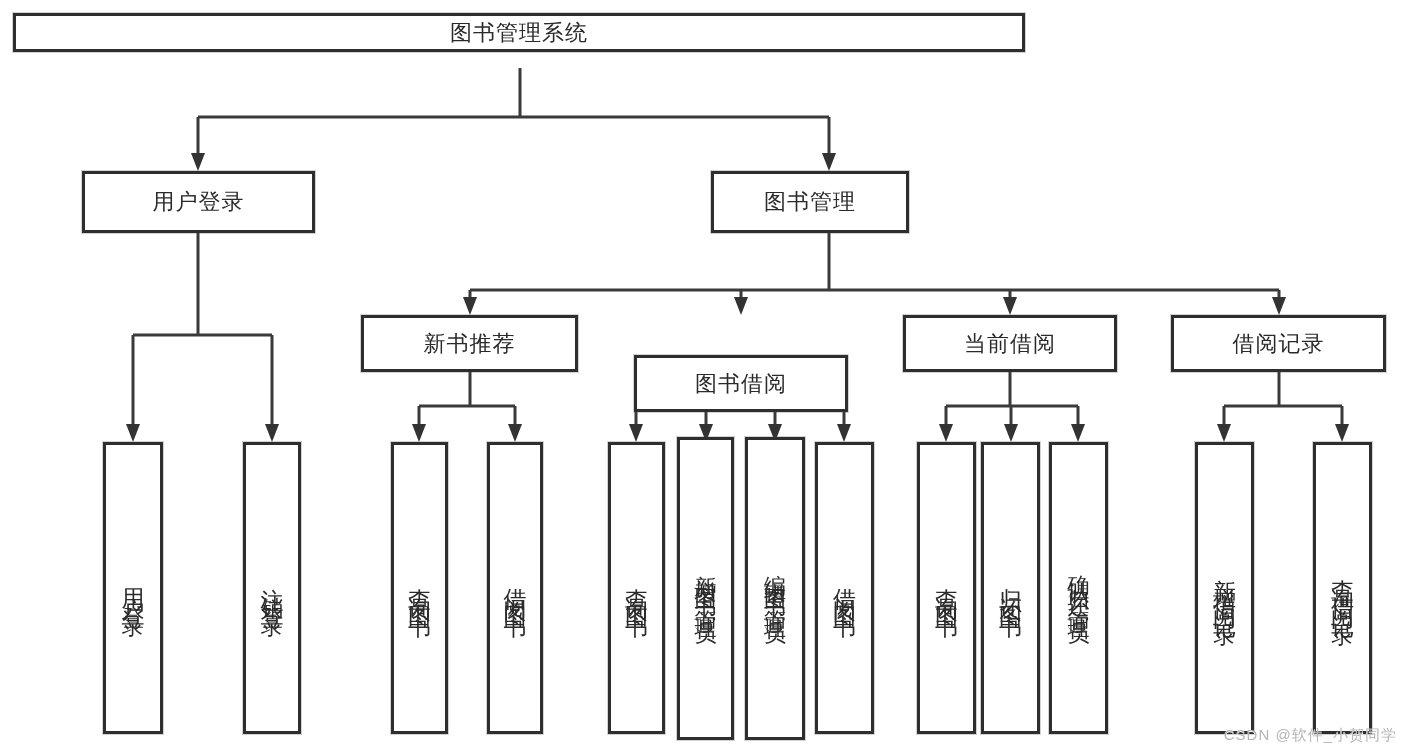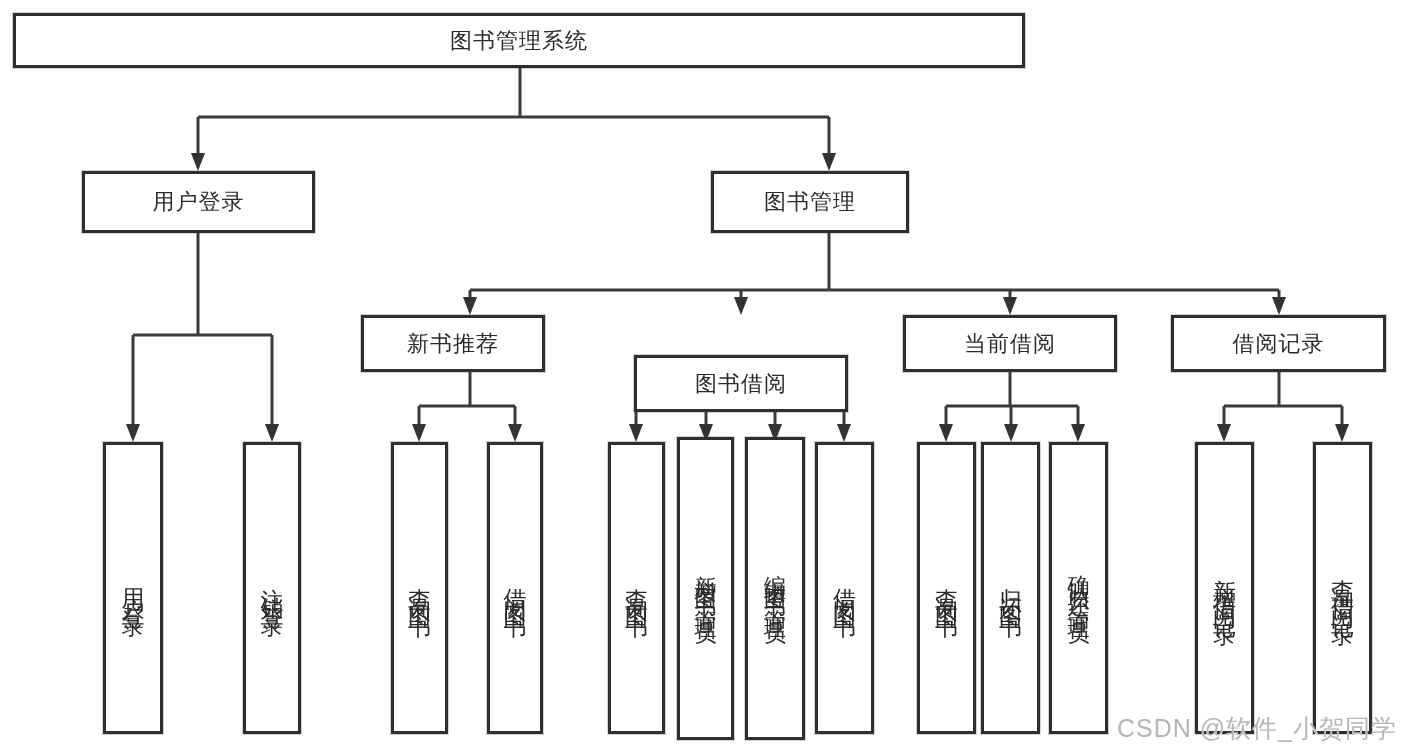--- a/index.html
+++ b/index.html
@@ -46,21 +46,21 @@
   .vtext.tight{
     letter-spacing:7px;
     font-size:22px;
   }
   #connectors{position:absolute;left:0;top:0;z-index:0;}
   .box,.vbox{z-index:1;}
   #watermark{
     position:absolute;
     right:8px;
     bottom:2px;
-    font-size:25px;
+    font-size:15px;
     color:#b5b5b5;
     letter-spacing:1px;
     z-index:3;
     text-shadow:0 1px 0 #ffffff;
   }
 </style>
 </head>
 <body>
 
 <div id="stage">
@@ -124,32 +124,32 @@
       <polygon points="768,424 782,424 775,442"></polygon>
       <polygon points="837,424 851,424 844,442"></polygon>
       <polygon points="939,424 953,424 946,442"></polygon>
       <polygon points="1004,424 1018,424 1011,442"></polygon>
       <polygon points="1071,424 1085,424 1078,442"></polygon>
       <polygon points="1217,424 1231,424 1224,442"></polygon>
       <polygon points="1335,424 1349,424 1342,442"></polygon>
     </g>
   </svg>
 
-  <div class="box" style="left:13px;top:13px;width:1012px;height:55px;">
+  <div class="box" style="left:13px;top:13px;width:1012px;height:39px;">
     <span>图书管理系统</span>
   </div>
 
   <div class="box" style="left:82px;top:171px;width:233px;height:62px;">
     <span>用户登录</span>
   </div>
   <div class="box" style="left:711px;top:171px;width:198px;height:62px;">
     <span>图书管理</span>
   </div>
 
-  <div class="box" style="left:361px;top:315px;width:184px;height:57px;">
+  <div class="box" style="left:361px;top:315px;width:217px;height:57px;">
     <span>新书推荐</span>
   </div>
   <div class="box" style="left:634px;top:315px;width:214px;height:57px;margin-top:40px;">
     <span>图书借阅</span>
   </div>
   <div class="box" style="left:903px;top:315px;width:214px;height:57px;">
     <span>当前借阅</span>
   </div>
   <div class="box" style="left:1171px;top:315px;width:215px;height:57px;">
     <span>借阅记录</span>

